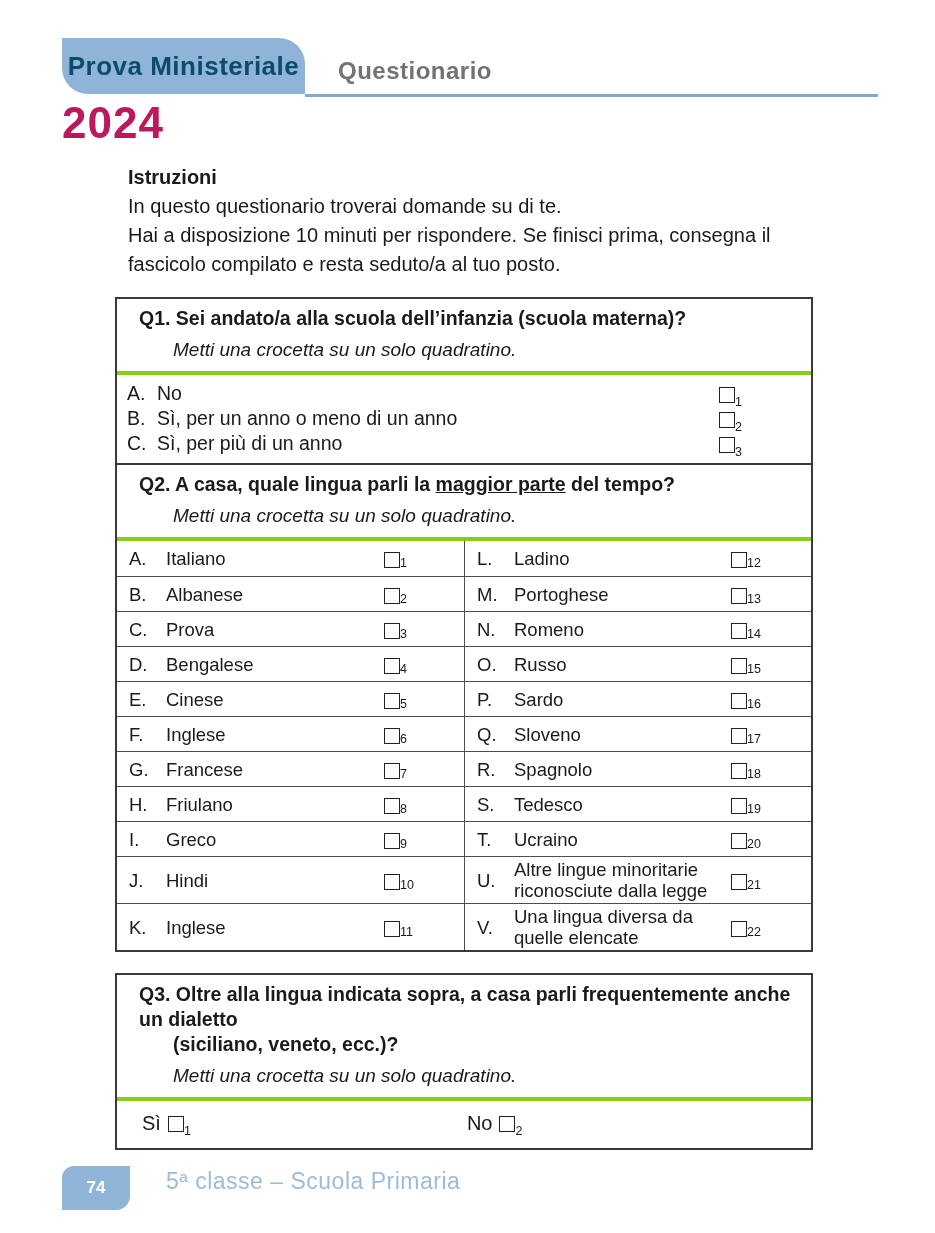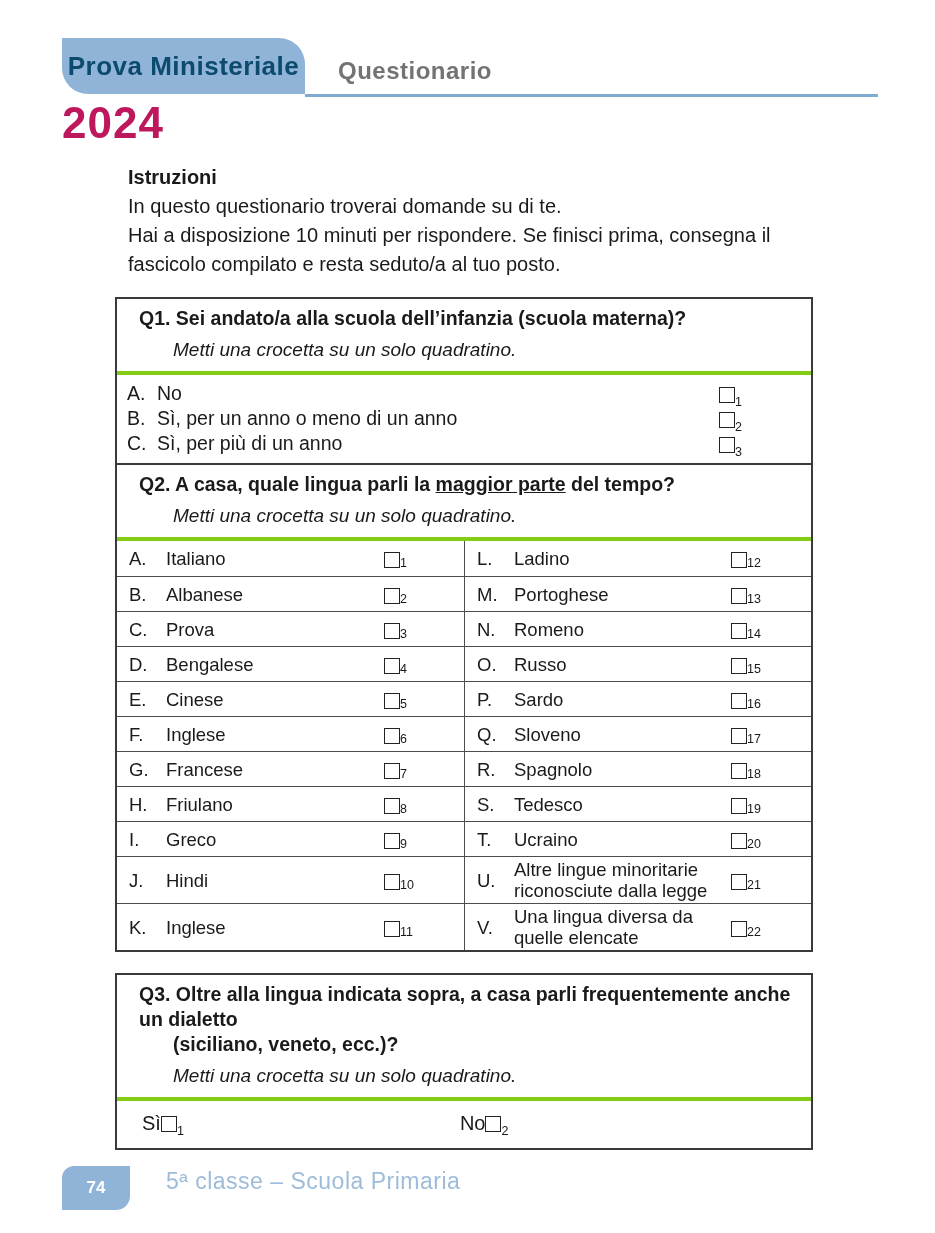--- a/index.html
+++ b/index.html
@@ -54,21 +54,21 @@
     min-height:35px;padding:2px 10px 2px 12px;font-size:18.5px;line-height:21px;
     border-top:1.5px solid #4d4d4d;
   }
   .q2-cell.first{border-top:none;}
   .q2-cell.rightcol{border-left:1.5px solid #4d4d4d;}
   .q2-cell .letter{width:37px;flex:none;}
   .q2-cell .label{flex:1;padding-right:4px;}
   .q2-cell .cbwrap{width:70px;flex:none;text-align:left;}
   
   .q3-answers{display:flex;align-items:center;padding:11px 0 13px 25px;font-size:20px;}
-  .q3-opt{display:flex;align-items:center;}
+  .q3-opt{display:flex;align-items:center;gap:7px;}
   .q3-opt.second{margin-left:283px;}
   
   .page-badge{
     position:absolute;left:62px;top:1166px;width:68px;height:44px;
     background:#8fb4d7;border-radius:12px 0 14px 0;
     display:flex;align-items:center;justify-content:center;
     color:#fff;font-weight:bold;font-size:17px;
   }
   .footer-label{position:absolute;left:166px;top:1168px;font-size:23px;color:#9dbcda;letter-spacing:0.5px;}
 </style>

